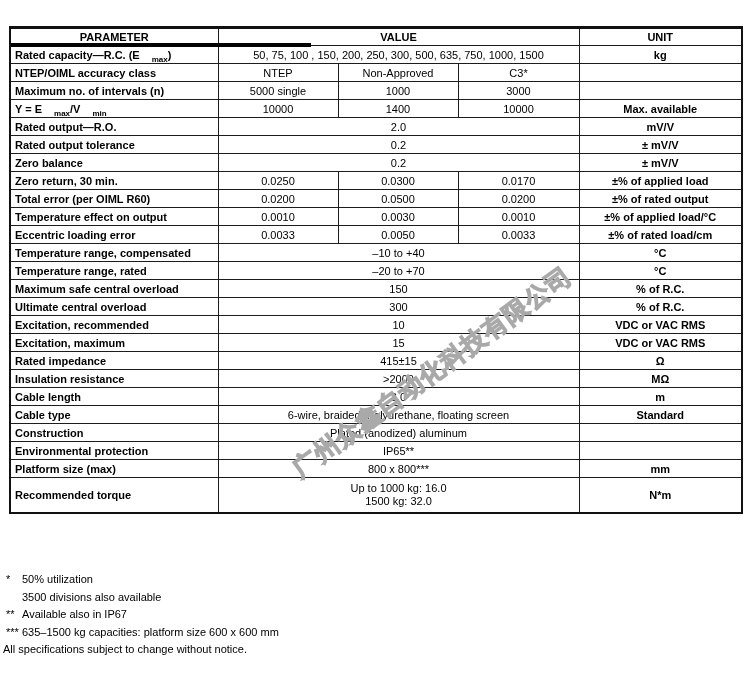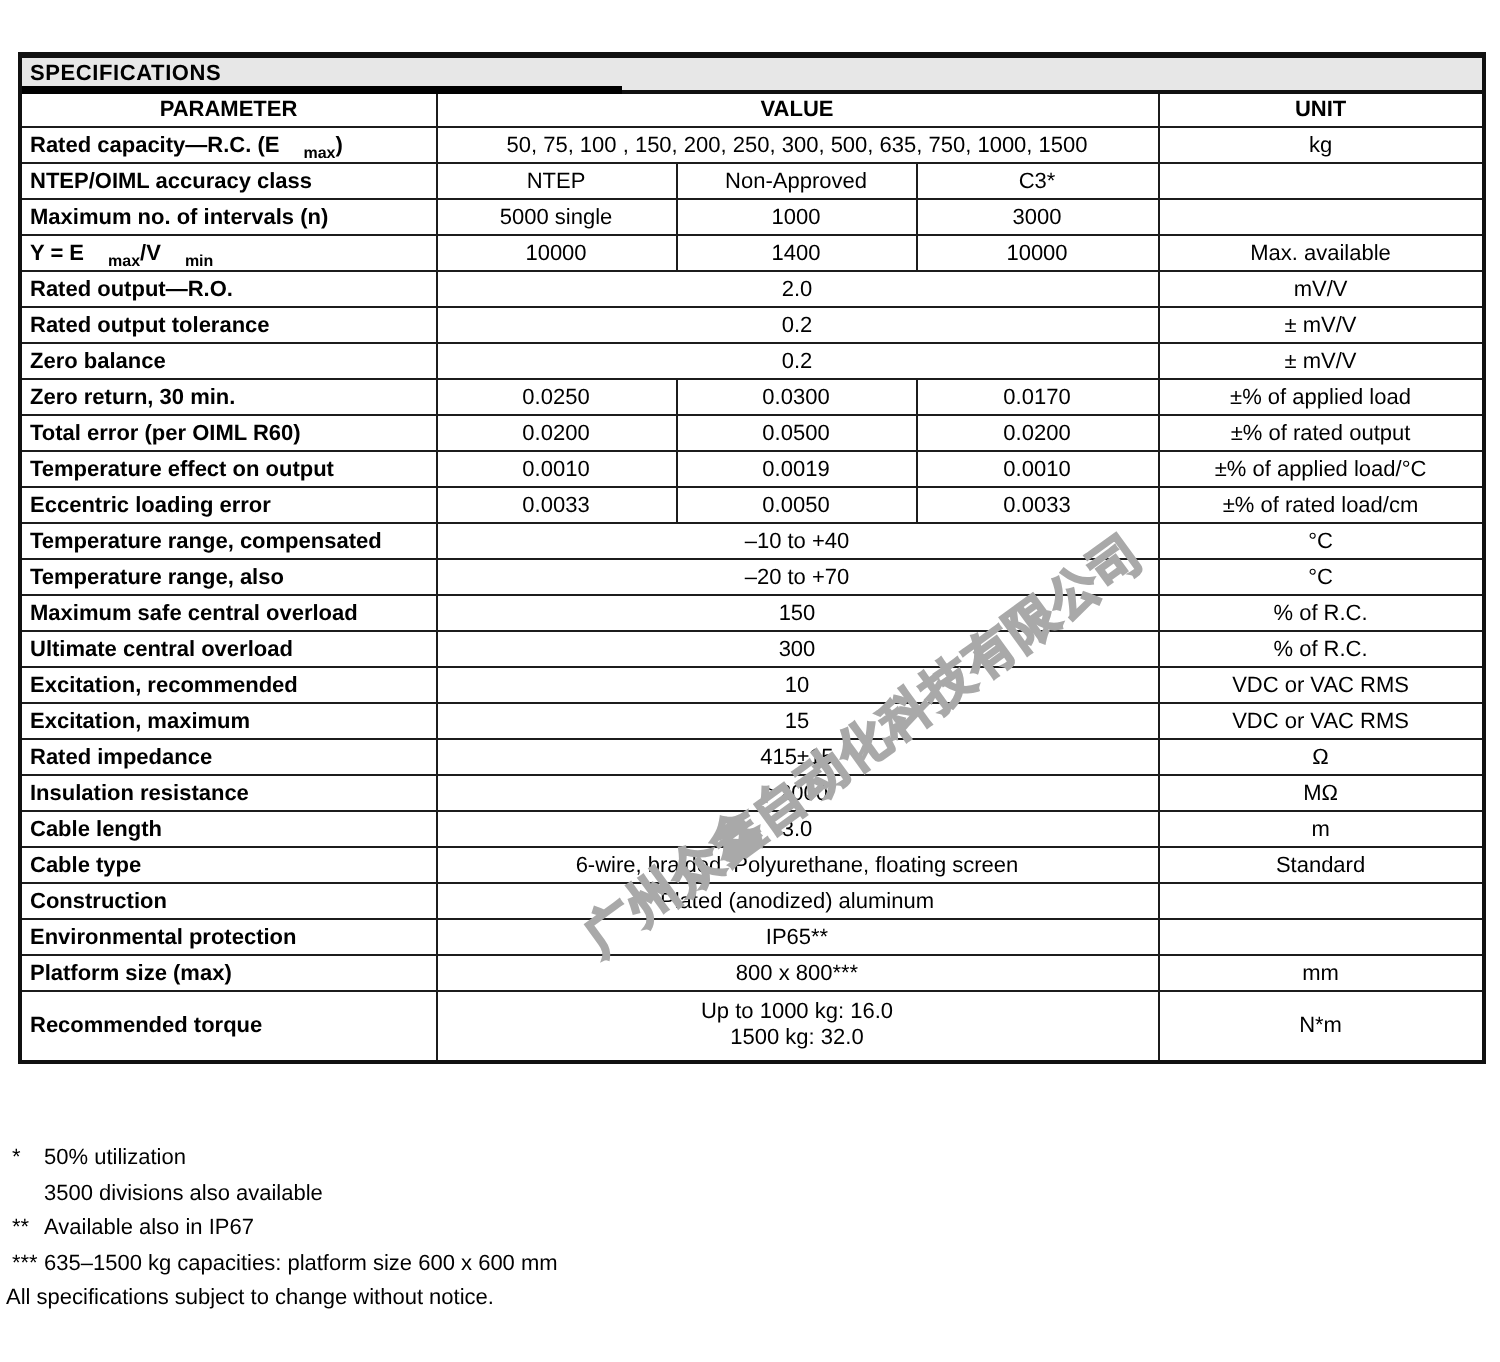--- a/index.html
+++ b/index.html
@@ -17,21 +17,21 @@
   .title-cell { background: #e7e7e7; text-align: left; font-weight: bold;
                 font-size: 14.5px; letter-spacing: 0.3px; height: 18px;
                 border-bottom: 2px solid #111 !important; padding-left: 5px; }
   .title-underline { position: absolute; left: 2px; top: 17px; width: 300px; height: 4px;
                 background: #000; z-index: 2; }
 
   th.colhdr { font-weight: bold; text-align: center; }
 
   td.param { font-weight: bold; text-align: left; }
   td.val   { font-weight: normal; text-align: center; }
-  td.unit  { font-weight: normal; text-align: center; }
+  td.unit  { font-weight: bold; text-align: center; }
   td.val.stacked { white-space: normal; line-height: 13px; padding: 2px 0; }
   tr.tall td { height: 35px; }
 
   sub { font-size: 8px; line-height: 0; padding-left: 12px; }
 
   .watermark { position: absolute; left: 432px; top: 372px; z-index: 3;
                transform: translate(-50%, -50%) rotate(-36deg);
                font-size: 25px; letter-spacing: 1px; white-space: nowrap;
                font-weight: bold; color: rgba(190,190,190,0.18);
                -webkit-text-stroke: 1.2px #a9a9a9;
@@ -51,23 +51,20 @@
   <div class="spec-wrap">
     <table class="spec">
       <colgroup>
         <col style="width:208px">
         <col style="width:120px">
         <col style="width:120px">
         <col style="width:121px">
         <col style="width:163px">
       </colgroup>
       <tbody>
-          <tr>
-        <th class="title-cell" colspan="5">SPECIFICATIONS</th>
-      </tr>
       <tr>
         <th class="colhdr">PARAMETER</th>
         <th class="colhdr" colspan="3">VALUE</th>
         <th class="colhdr">UNIT</th>
       </tr>
       </tbody>
         <tbody>
           <tr>
             <td class="param"><span>Rated capacity—R.C. (E</span><sub>max</sub><span>)</span></td>
             <td class="val" colspan="3">50, 75, 100 , 150, 200, 250, 300, 500, 635, 750, 1000, 1500</td>
@@ -119,38 +116,38 @@
           <tr>
             <td class="param"><span>Total error (per OIML R60)</span></td>
             <td class="val">0.0200</td>
             <td class="val">0.0500</td>
             <td class="val">0.0200</td>
             <td class="unit">±% of rated output</td>
           </tr>
           <tr>
             <td class="param"><span>Temperature effect on output</span></td>
             <td class="val">0.0010</td>
-            <td class="val">0.0019</td>
+            <td class="val">0.0030</td>
             <td class="val">0.0010</td>
             <td class="unit">±% of applied load/°C</td>
           </tr>
           <tr>
             <td class="param"><span>Eccentric loading error</span></td>
             <td class="val">0.0033</td>
             <td class="val">0.0050</td>
             <td class="val">0.0033</td>
             <td class="unit">±% of rated load/cm</td>
           </tr>
           <tr>
             <td class="param"><span>Temperature range, compensated</span></td>
             <td class="val" colspan="3">–10 to +40</td>
             <td class="unit">°C</td>
           </tr>
           <tr>
-            <td class="param"><span>Temperature range, also</span></td>
+            <td class="param"><span>Temperature range, rated</span></td>
             <td class="val" colspan="3">–20 to +70</td>
             <td class="unit">°C</td>
           </tr>
           <tr>
             <td class="param"><span>Maximum safe central overload</span></td>
             <td class="val" colspan="3">150</td>
             <td class="unit">% of R.C.</td>
           </tr>
           <tr>
             <td class="param"><span>Ultimate central overload</span></td>

